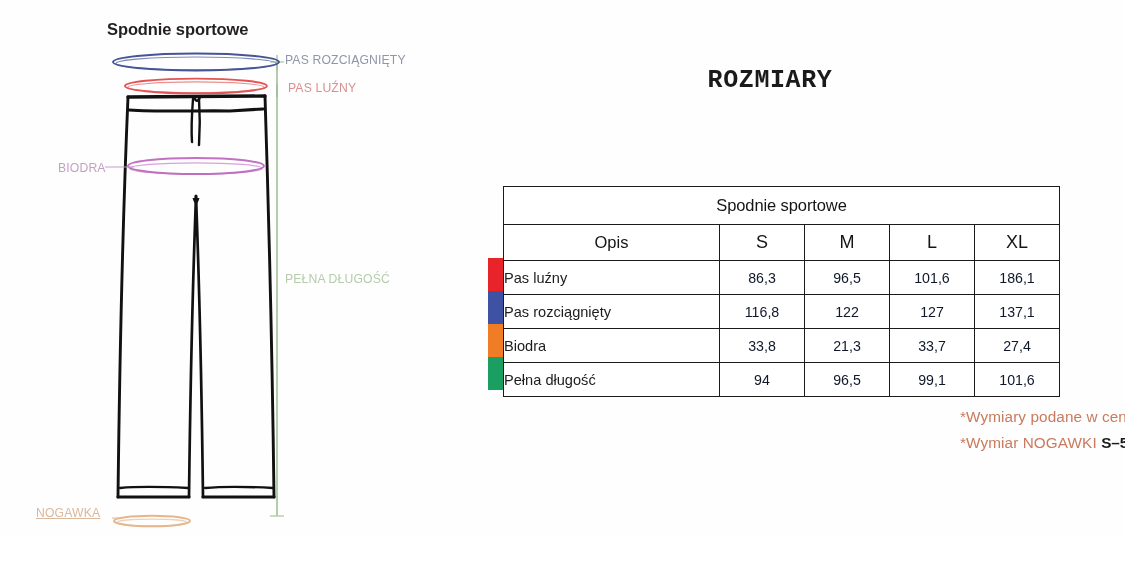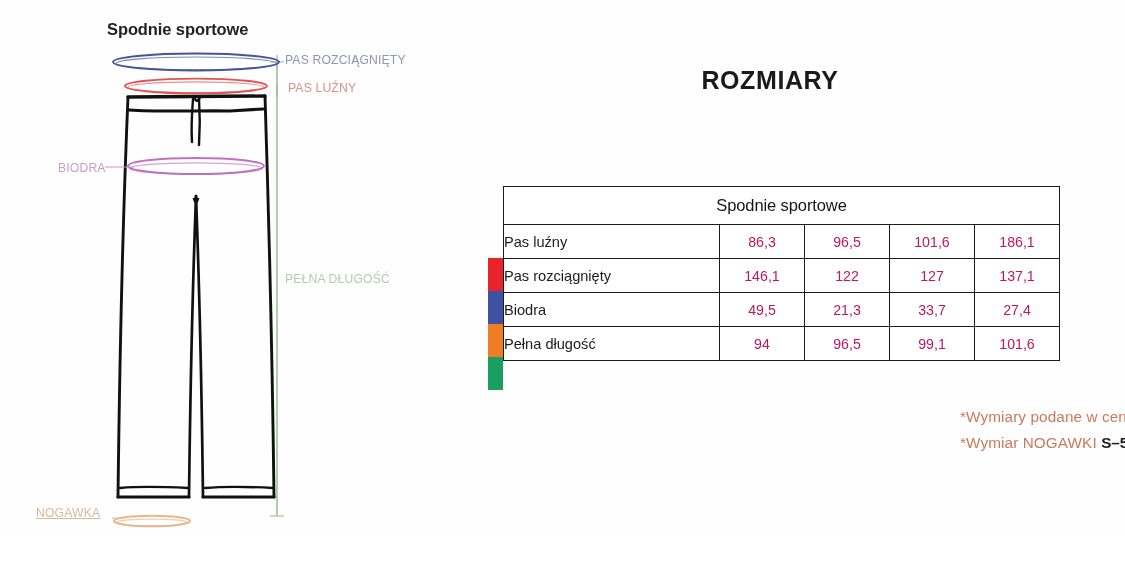--- a/index.html
+++ b/index.html
@@ -95,20 +95,21 @@
     position: absolute;
     left: 0;
     right: 0;
     top: 66px;
     text-align: center;
     font-size: 25px;
     font-weight: bold;
     letter-spacing: 0.6px;
     color: #1a1a1a;
     padding-right: 55px;
+    font-family: Liberation Mono, monospace;
   }
 
   #size-table-wrap {
     position: absolute;
     left: 33px;
     top: 186px;
     width: 555px;
   }
 
   table.size-table {
@@ -149,21 +150,21 @@
   td.tbl-rowlabel {
     height: 33px;
     font-size: 14.6px;
     color: #1c1c1c;
     padding-left: 11px;
     text-align: left;
   }
   td.tbl-value {
     height: 33px;
     font-size: 14.2px;
-    color: #be185d;
+    color: #0f172a;
     text-align: center;
   }
 
   
   #swatch-strip {
     position: absolute;
     left: -15px;
     top: 72px;
     width: 15px;
   }
@@ -273,36 +274,43 @@
           <col class="c-size">
             <col class="c-size">
             <col class="c-size">
             <col class="c-size">
         </colgroup>
         <tbody id="table-body">
             <tr>
               <td class="tbl-head-merged" colspan="5">Spodnie sportowe</td>
             </tr>
             <tr>
+              <td class="tbl-colhead">Opis</td>
+              <td class="tbl-colhead size-col">S</td>
+              <td class="tbl-colhead size-col">M</td>
+              <td class="tbl-colhead size-col">L</td>
+              <td class="tbl-colhead size-col">XL</td>
+            </tr>
+            <tr>
               <td class="tbl-rowlabel">Pas luźny</td>
               <td class="tbl-value">86,3</td>
               <td class="tbl-value">96,5</td>
               <td class="tbl-value">101,6</td>
               <td class="tbl-value">186,1</td>
             </tr>
             <tr>
               <td class="tbl-rowlabel">Pas rozciągnięty</td>
-              <td class="tbl-value">146,1</td>
+              <td class="tbl-value">116,8</td>
               <td class="tbl-value">122</td>
               <td class="tbl-value">127</td>
               <td class="tbl-value">137,1</td>
             </tr>
             <tr>
               <td class="tbl-rowlabel">Biodra</td>
-              <td class="tbl-value">49,5</td>
+              <td class="tbl-value">33,8</td>
               <td class="tbl-value">21,3</td>
               <td class="tbl-value">33,7</td>
               <td class="tbl-value">27,4</td>
             </tr>
             <tr>
               <td class="tbl-rowlabel">Pełna długość</td>
               <td class="tbl-value">94</td>
               <td class="tbl-value">96,5</td>
               <td class="tbl-value">99,1</td>
               <td class="tbl-value">101,6</td>

